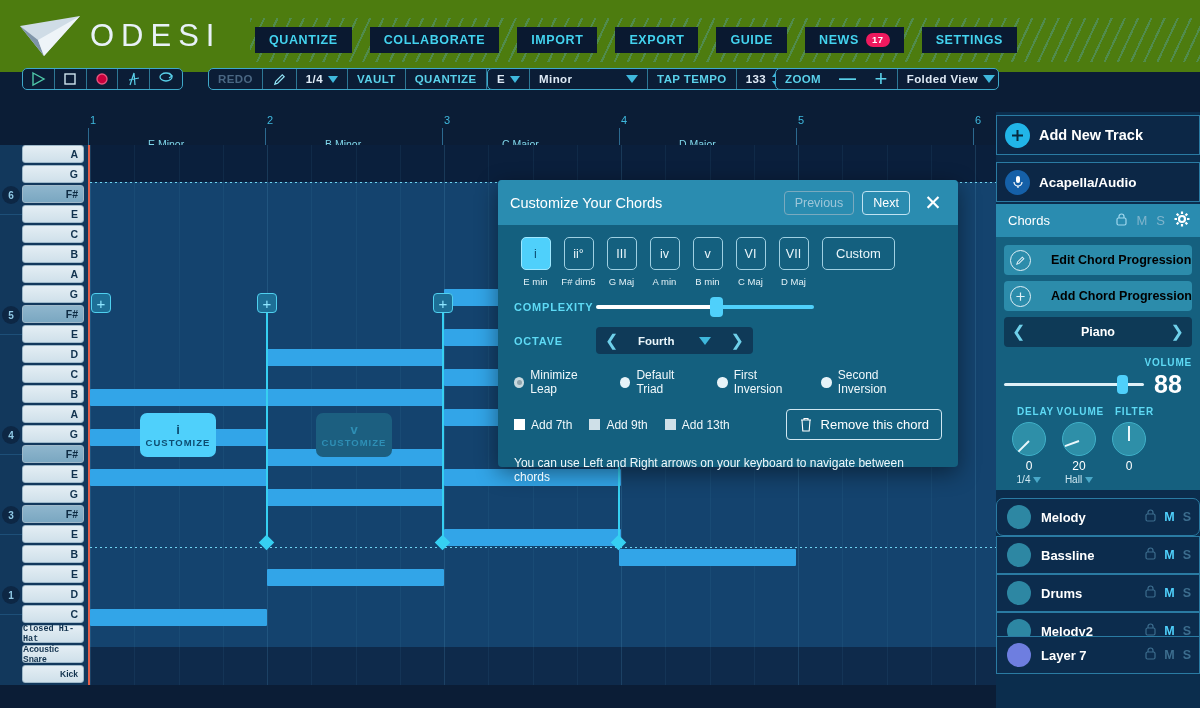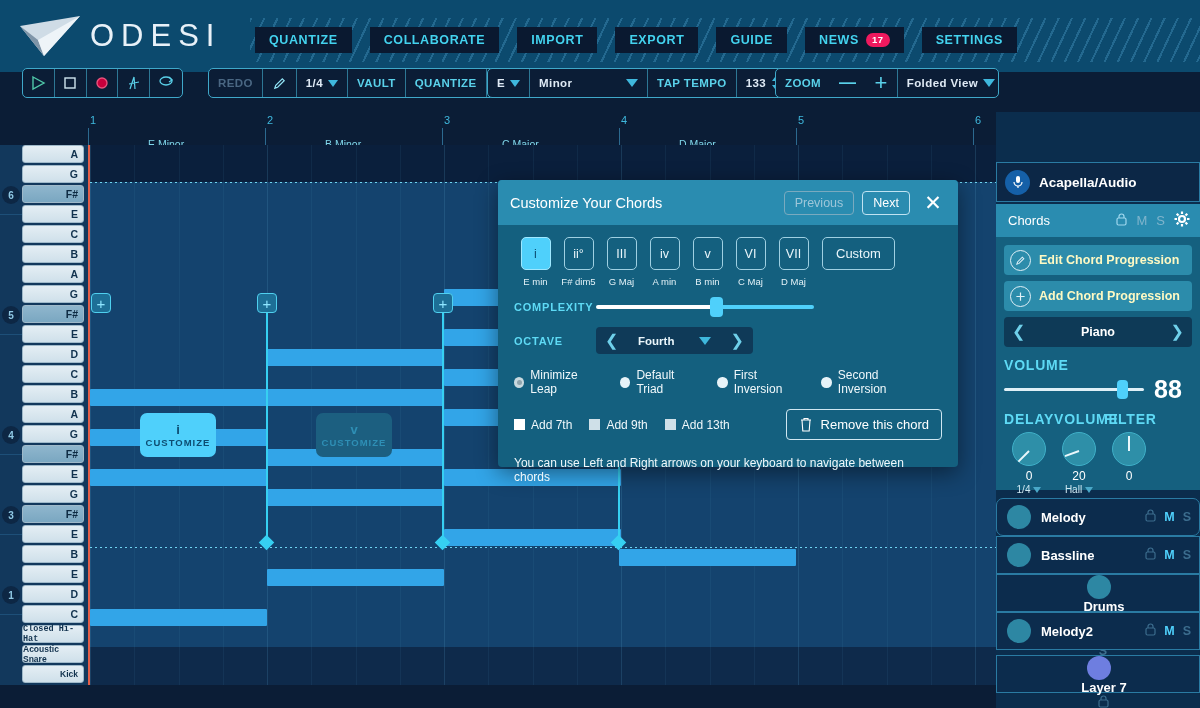--- a/index.html
+++ b/index.html
@@ -8,21 +8,21 @@
     font-family: "Liberation Sans", sans-serif;
     background:#0b1d36;
     color:#dfeaf5;
     font-size:13px;
     position:relative;
   }
 
   
   #header {
     position:absolute; left:0; top:0; width:1200px; height:72px;
-    background:#0c4a6e;
+    background:#4d7c0f;
     overflow:hidden;
   }
   #header-stripes {
     position:absolute; left:250px; top:18px; width:950px; height:44px;
     background: repeating-linear-gradient(115deg,
        rgba(90,175,220,0.30) 0px, rgba(90,175,220,0.30) 2px,
        rgba(0,0,0,0) 2px, rgba(0,0,0,0) 12px);
   }
   #logo { position:absolute; left:18px; top:12px; display:flex; align-items:center; height:48px; }
   #logo svg { display:block; }
@@ -36,21 +36,21 @@
     display:flex; align-items:center; cursor:pointer;
   }
   .badge {
     display:inline-block; margin-left:7px; background:#f0195e; color:#fff;
     font-size:9.5px; font-weight:bold; border-radius:9px; padding:2px 6px 2px 6px; line-height:1;
   }
 
   
   #toolbar { position:absolute; left:0; top:60px; width:1200px; height:52px; }
   .tb-group {
-    position:absolute; height:30px; border:1px solid #3fa8c9; border-radius:5px;
+    position:absolute; height:22px; border:1px solid #3fa8c9; border-radius:5px;
     display:flex; align-items:stretch; background:#0b1d36; overflow:hidden;
   }
   .tb-cell {
     display:flex; align-items:center; justify-content:center;
     border-right:1px solid #2d7795; padding:0 9px; color:#5ad1ea;
     font-size:11.5px; font-weight:bold; letter-spacing:0.4px; cursor:pointer;
     white-space:nowrap;
   }
   .tb-cell:last-child { border-right:none; }
   .tb-cell.dim { color:#4a6783; }
@@ -195,27 +195,27 @@
     display:flex; align-items:center; padding:0 10px 0 12px;
   }
   #chords-hdr-label { font-size:13px; color:#fff; flex:1; }
   .mini-ico { margin-left:9px; font-size:13px; cursor:pointer; }
   #chord-body { position:absolute; left:0; top:125px; width:204px; height:253px; background:#15607f; padding:8px; }
   .cb-btn {
     height:30px; background:#2c8cab; border-radius:4px; display:flex; align-items:center;
     padding-left:6px; margin-bottom:6px; cursor:pointer;
   }
   .cb-circ { width:21px;height:21px;border-radius:50%;border:1.5px solid #dff0f7; display:flex;align-items:center;justify-content:center; flex:none; }
-  .cb-label { margin-left:8px; font-size:12.5px; font-weight:bold; color:#fef9c3; }
+  .cb-label { margin-left:20px; font-size:12.5px; font-weight:bold; color:#000000; }
   #inst-sel {
     height:30px; background:#0e3a57; border-radius:4px; display:flex; align-items:center;
     justify-content:space-between; padding:0 8px; margin-bottom:10px; cursor:pointer;
   }
   #inst-name { font-size:12.5px; font-weight:bold; color:#fff; }
-  .sec-label { color:#5edaf5; font-size:14px; font-weight:bold; letter-spacing:0.8px; }
+  .sec-label { color:#5edaf5; font-size:10px; font-weight:bold; letter-spacing:0.8px;text-align:right; }
   #vol-row { display:flex; align-items:center; margin-top:4px; }
   #vol-track { position:relative; width:140px; height:3px; background:#dff0f7; border-radius:2px; }
   #vol-knob { position:absolute; left:113px; top:-8px; width:11px; height:19px; background:#4fd0fb; border-radius:4px; cursor:pointer; }
   #vol-val { margin-left:10px; font-size:25px; font-weight:bold; color:#fff; line-height:1; }
   #knob-row { display:flex; margin-top:9px; }
   .knob-cell { width:50px; text-align:center; }
   .knob {
     width:34px;height:34px;border-radius:50%; background:#2e8fa8; margin:5px auto 0 auto;
     position:relative; border:1px solid #3fb0c8; cursor:pointer;
   }
@@ -583,20 +583,28 @@
           </svg>
         <span>Remove this chord</span>
       </div>
     </div>
 
     <div id="hint">You can use Left and Right arrows on your keyboard to navigate between chords</div>
   </div>
 </div>
 
 <div id="rpanel">
+  <div id="add-track">
+    <span class="circ-icon" style="background:#21b5e8">
+      <svg width="15" height="15" viewBox="0 0 15 15">
+          <path d="M7.5 2 V13 M2 7.5 H13" stroke="#062a40" stroke-width="2"></path>
+        </svg>
+    </span>
+    <span id="add-track-label">Add New Track</span>
+  </div>
 
   <div id="acap">
     <span class="circ-icon" style="background:#1560a8">
       <svg width="14" height="16" viewBox="0 0 14 16">
         <rect x="5" y="2" width="4" height="7" rx="2" fill="#ffffff"></rect>
         <path d="M3 8 a4 4 0 0 0 8 0 M7 12 V14" stroke="#ffffff" stroke-width="1.2" fill="none"></path>
         </svg>
     </span>
     <span id="acap-label">Acapella/Audio</span>
   </div>
@@ -697,41 +705,41 @@
       <div class="track-row" style="top: 424px;">
         <span class="track-dot" style="background: rgb(45, 135, 163);"></span>
         <span class="track-name">Bassline</span>
         <span class="tr-ico off"><svg width="11" height="13" viewBox="0 0 11 13">
             <rect x="1" y="5" width="9" height="7" rx="1.5" fill="none" stroke="#3c6d8e" stroke-width="1.2"></rect>
             <path d="M3 5 V3.5 a2.5 2.5 0 0 1 5 0 V5" fill="none" stroke="#3c6d8e" stroke-width="1.2"></path>
           </svg></span>
         <span class="tr-ico on">M</span>
         <span class="tr-ico off">S</span>
       </div>
-      <div class="track-row" style="top: 462px; flex-direction: column;">
+      <div class="track-row" style="top: 462px;">
         <span class="track-dot" style="background: rgb(45, 135, 163);"></span>
         <span class="track-name">Drums</span>
         <span class="tr-ico off"><svg width="11" height="13" viewBox="0 0 11 13">
             <rect x="1" y="5" width="9" height="7" rx="1.5" fill="none" stroke="#3c6d8e" stroke-width="1.2"></rect>
             <path d="M3 5 V3.5 a2.5 2.5 0 0 1 5 0 V5" fill="none" stroke="#3c6d8e" stroke-width="1.2"></path>
           </svg></span>
         <span class="tr-ico on">M</span>
         <span class="tr-ico off">S</span>
       </div>
       <div class="track-row" style="top: 500px;">
         <span class="track-dot" style="background: rgb(45, 135, 163);"></span>
         <span class="track-name">Melody2</span>
         <span class="tr-ico off"><svg width="11" height="13" viewBox="0 0 11 13">
             <rect x="1" y="5" width="9" height="7" rx="1.5" fill="none" stroke="#3c6d8e" stroke-width="1.2"></rect>
             <path d="M3 5 V3.5 a2.5 2.5 0 0 1 5 0 V5" fill="none" stroke="#3c6d8e" stroke-width="1.2"></path>
           </svg></span>
         <span class="tr-ico on">M</span>
         <span class="tr-ico off">S</span>
       </div>
-      <div class="track-row" style="top: 543px; flex-direction: column;">
+      <div class="track-row" style="top: 524px;">
         <span class="track-dot" style="background: rgb(110, 126, 224);"></span>
         <span class="track-name">Layer 7</span>
         <span class="tr-ico off"><svg width="11" height="13" viewBox="0 0 11 13">
             <rect x="1" y="5" width="9" height="7" rx="1.5" fill="none" stroke="#3c6d8e" stroke-width="1.2"></rect>
             <path d="M3 5 V3.5 a2.5 2.5 0 0 1 5 0 V5" fill="none" stroke="#3c6d8e" stroke-width="1.2"></path>
           </svg></span>
         <span class="tr-ico off">M</span>
         <span class="tr-ico off">S</span>
       </div>
     </div>

